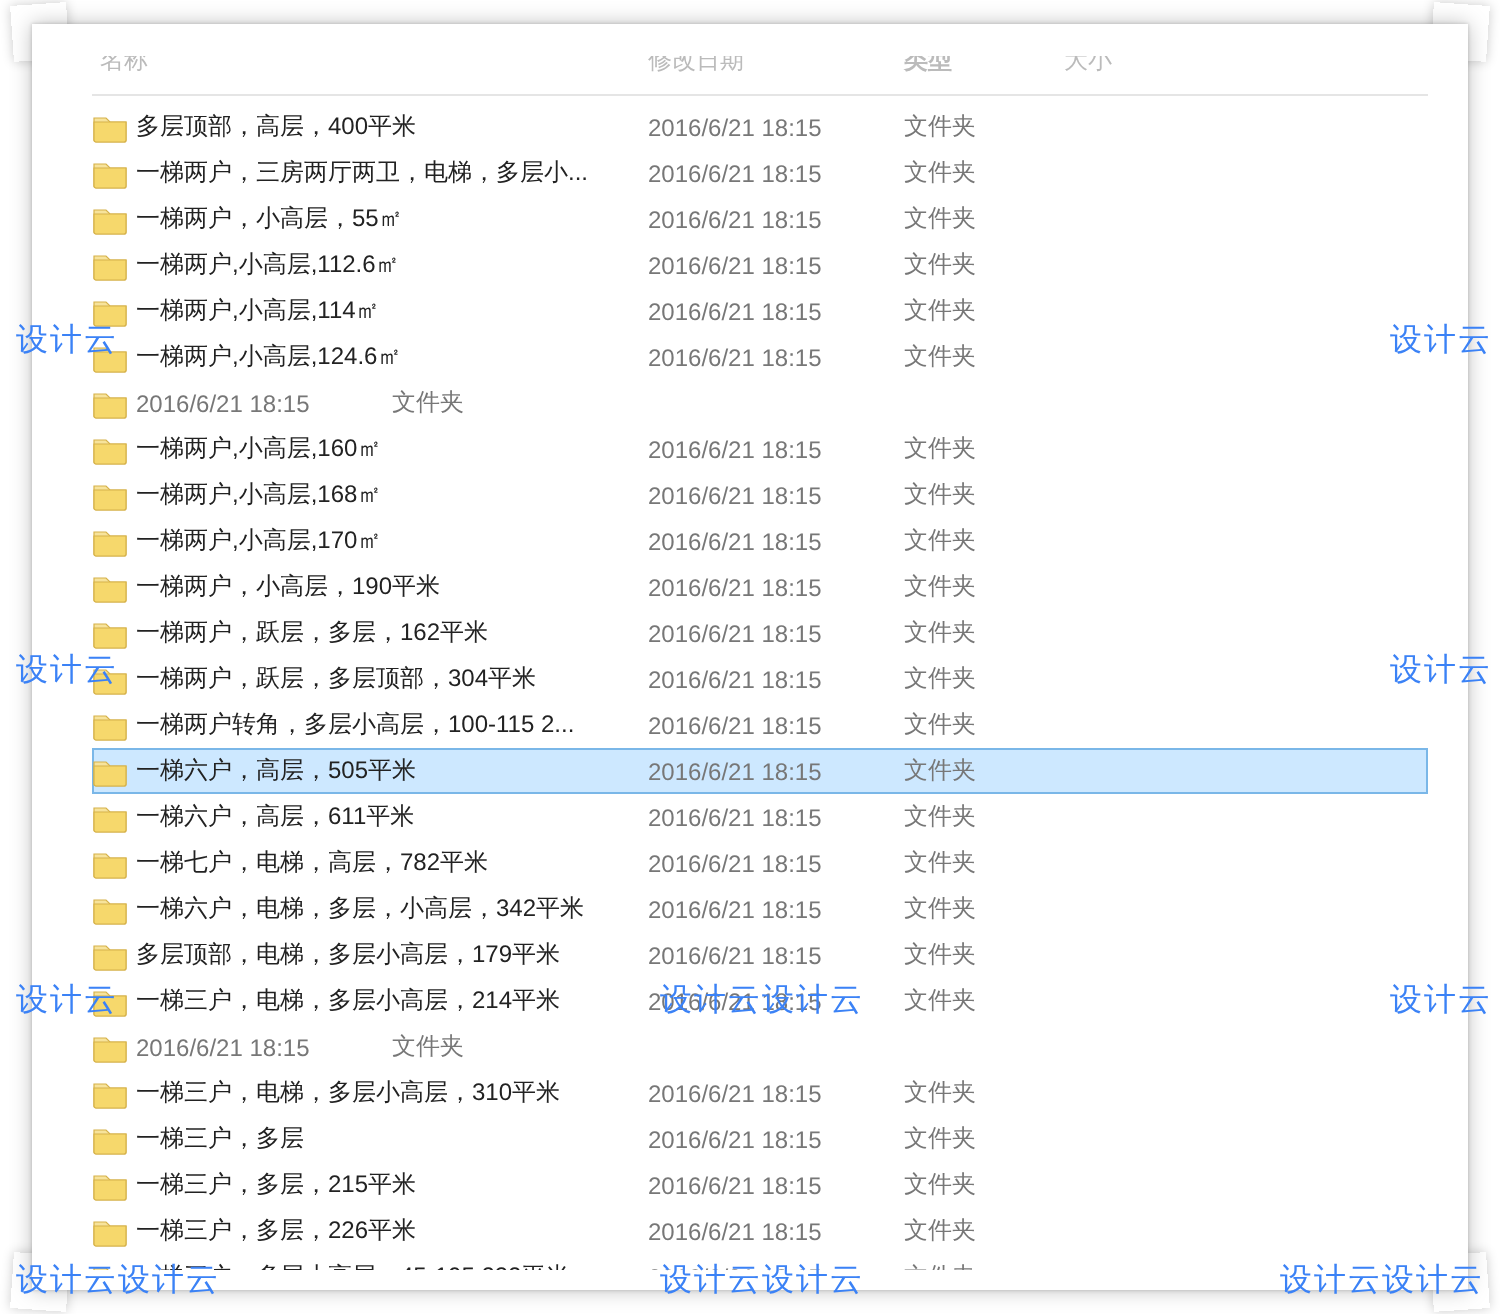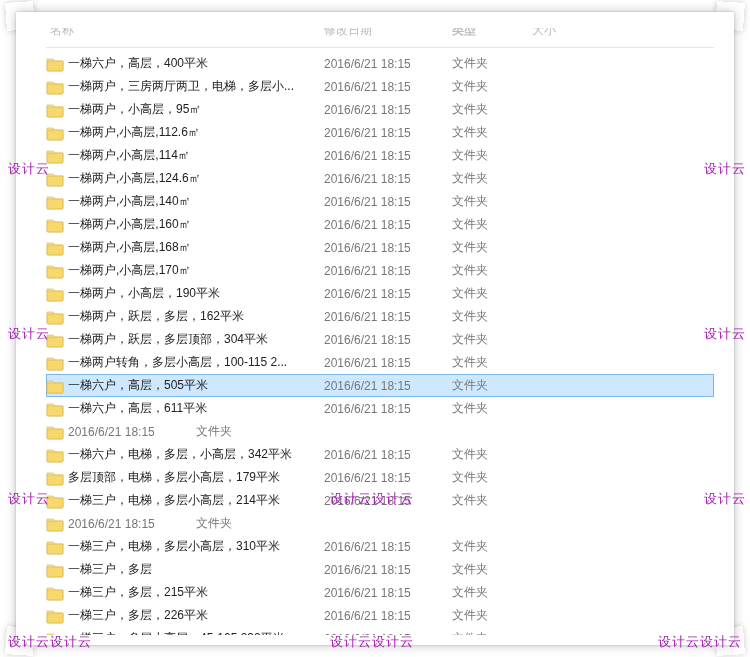--- a/index.html
+++ b/index.html
@@ -77,22 +77,22 @@
     text-overflow: ellipsis;
     white-space: nowrap;
     color: #222;
   }
   .date-text { flex: 0 0 128px; color: #777; }
   .type-text { flex: 0 0 80px; color: #777; }
 
   
   .wm {
     position: absolute;
-    color: #a21caf;
-    font-size: 13px;
+    color: #3b82f6;
+    font-size: 16px;
     pointer-events: none;
     user-select: none;
     z-index: 5;
     letter-spacing: 1px;
   }
 </style>
 </head>
 <body>
 
 <div class="corner tl"></div>
@@ -110,21 +110,21 @@
       <div class="col-size">大小</div>
     </div>
     <div id="rows">
         <div class="row">
           <span class="folder-icon">
             <svg viewBox="0 0 18 16">
   <path d="M1 3 h6 l2 2 h8 v9 a1 1 0 0 1 -1 1 h-14 a1 1 0 0 1 -1 -1 z" fill="#f7e39b" stroke="#d6b24a" stroke-width="0.6"></path>
   <path d="M1 5 h16 v9 a1 1 0 0 1 -1 1 h-14 a1 1 0 0 1 -1 -1 z" fill="#f6d86c" stroke="#d6b24a" stroke-width="0.6"></path>
 </svg>
           </span>
-          <span class="name-text">一梯六户，高层，400平米</span>
+          <span class="name-text">多层顶部，高层，400平米</span>
           <span class="date-text">2016/6/21 18:15</span>
           <span class="type-text">文件夹</span>
         </div>
         <div class="row">
           <span class="folder-icon">
             <svg viewBox="0 0 18 16">
   <path d="M1 3 h6 l2 2 h8 v9 a1 1 0 0 1 -1 1 h-14 a1 1 0 0 1 -1 -1 z" fill="#f7e39b" stroke="#d6b24a" stroke-width="0.6"></path>
   <path d="M1 5 h16 v9 a1 1 0 0 1 -1 1 h-14 a1 1 0 0 1 -1 -1 z" fill="#f6d86c" stroke="#d6b24a" stroke-width="0.6"></path>
 </svg>
           </span>
@@ -132,21 +132,21 @@
           <span class="date-text">2016/6/21 18:15</span>
           <span class="type-text">文件夹</span>
         </div>
         <div class="row">
           <span class="folder-icon">
             <svg viewBox="0 0 18 16">
   <path d="M1 3 h6 l2 2 h8 v9 a1 1 0 0 1 -1 1 h-14 a1 1 0 0 1 -1 -1 z" fill="#f7e39b" stroke="#d6b24a" stroke-width="0.6"></path>
   <path d="M1 5 h16 v9 a1 1 0 0 1 -1 1 h-14 a1 1 0 0 1 -1 -1 z" fill="#f6d86c" stroke="#d6b24a" stroke-width="0.6"></path>
 </svg>
           </span>
-          <span class="name-text">一梯两户，小高层，95㎡</span>
+          <span class="name-text">一梯两户，小高层，55㎡</span>
           <span class="date-text">2016/6/21 18:15</span>
           <span class="type-text">文件夹</span>
         </div>
         <div class="row">
           <span class="folder-icon">
             <svg viewBox="0 0 18 16">
   <path d="M1 3 h6 l2 2 h8 v9 a1 1 0 0 1 -1 1 h-14 a1 1 0 0 1 -1 -1 z" fill="#f7e39b" stroke="#d6b24a" stroke-width="0.6"></path>
   <path d="M1 5 h16 v9 a1 1 0 0 1 -1 1 h-14 a1 1 0 0 1 -1 -1 z" fill="#f6d86c" stroke="#d6b24a" stroke-width="0.6"></path>
 </svg>
           </span>
@@ -176,21 +176,20 @@
           <span class="date-text">2016/6/21 18:15</span>
           <span class="type-text">文件夹</span>
         </div>
         <div class="row">
           <span class="folder-icon">
             <svg viewBox="0 0 18 16">
   <path d="M1 3 h6 l2 2 h8 v9 a1 1 0 0 1 -1 1 h-14 a1 1 0 0 1 -1 -1 z" fill="#f7e39b" stroke="#d6b24a" stroke-width="0.6"></path>
   <path d="M1 5 h16 v9 a1 1 0 0 1 -1 1 h-14 a1 1 0 0 1 -1 -1 z" fill="#f6d86c" stroke="#d6b24a" stroke-width="0.6"></path>
 </svg>
           </span>
-          <span class="name-text">一梯两户,小高层,140㎡</span>
           <span class="date-text">2016/6/21 18:15</span>
           <span class="type-text">文件夹</span>
         </div>
         <div class="row">
           <span class="folder-icon">
             <svg viewBox="0 0 18 16">
   <path d="M1 3 h6 l2 2 h8 v9 a1 1 0 0 1 -1 1 h-14 a1 1 0 0 1 -1 -1 z" fill="#f7e39b" stroke="#d6b24a" stroke-width="0.6"></path>
   <path d="M1 5 h16 v9 a1 1 0 0 1 -1 1 h-14 a1 1 0 0 1 -1 -1 z" fill="#f6d86c" stroke="#d6b24a" stroke-width="0.6"></path>
 </svg>
           </span>
@@ -286,20 +285,21 @@
           <span class="date-text">2016/6/21 18:15</span>
           <span class="type-text">文件夹</span>
         </div>
         <div class="row">
           <span class="folder-icon">
             <svg viewBox="0 0 18 16">
   <path d="M1 3 h6 l2 2 h8 v9 a1 1 0 0 1 -1 1 h-14 a1 1 0 0 1 -1 -1 z" fill="#f7e39b" stroke="#d6b24a" stroke-width="0.6"></path>
   <path d="M1 5 h16 v9 a1 1 0 0 1 -1 1 h-14 a1 1 0 0 1 -1 -1 z" fill="#f6d86c" stroke="#d6b24a" stroke-width="0.6"></path>
 </svg>
           </span>
+          <span class="name-text">一梯七户，电梯，高层，782平米</span>
           <span class="date-text">2016/6/21 18:15</span>
           <span class="type-text">文件夹</span>
         </div>
         <div class="row">
           <span class="folder-icon">
             <svg viewBox="0 0 18 16">
   <path d="M1 3 h6 l2 2 h8 v9 a1 1 0 0 1 -1 1 h-14 a1 1 0 0 1 -1 -1 z" fill="#f7e39b" stroke="#d6b24a" stroke-width="0.6"></path>
   <path d="M1 5 h16 v9 a1 1 0 0 1 -1 1 h-14 a1 1 0 0 1 -1 -1 z" fill="#f6d86c" stroke="#d6b24a" stroke-width="0.6"></path>
 </svg>
           </span>

